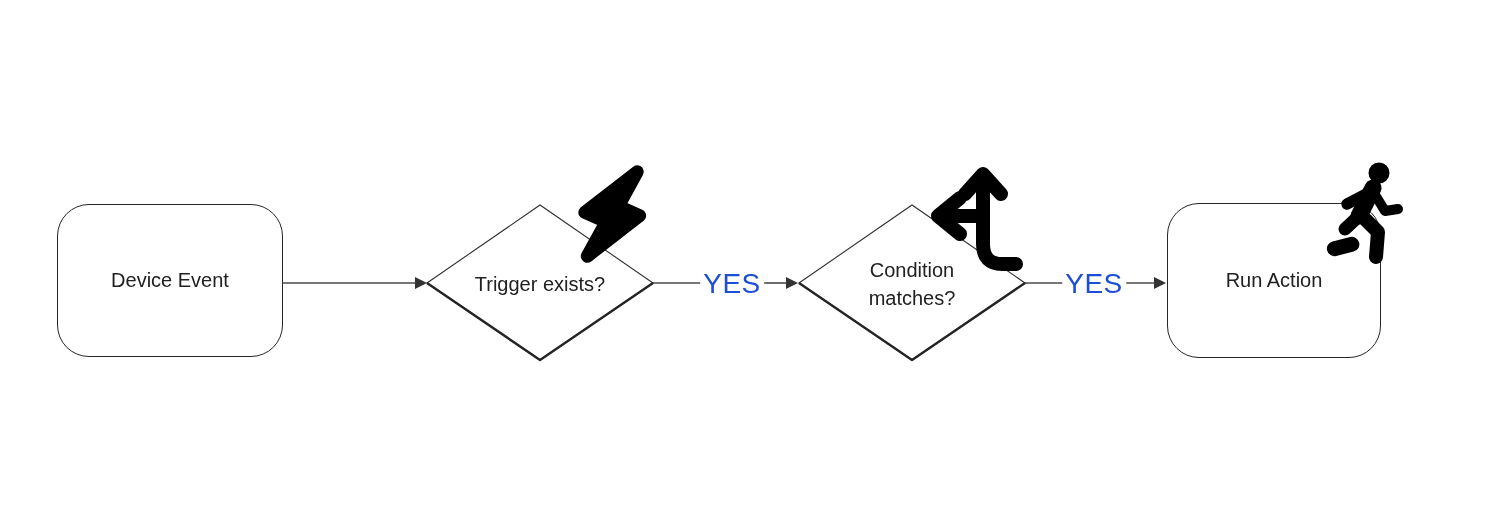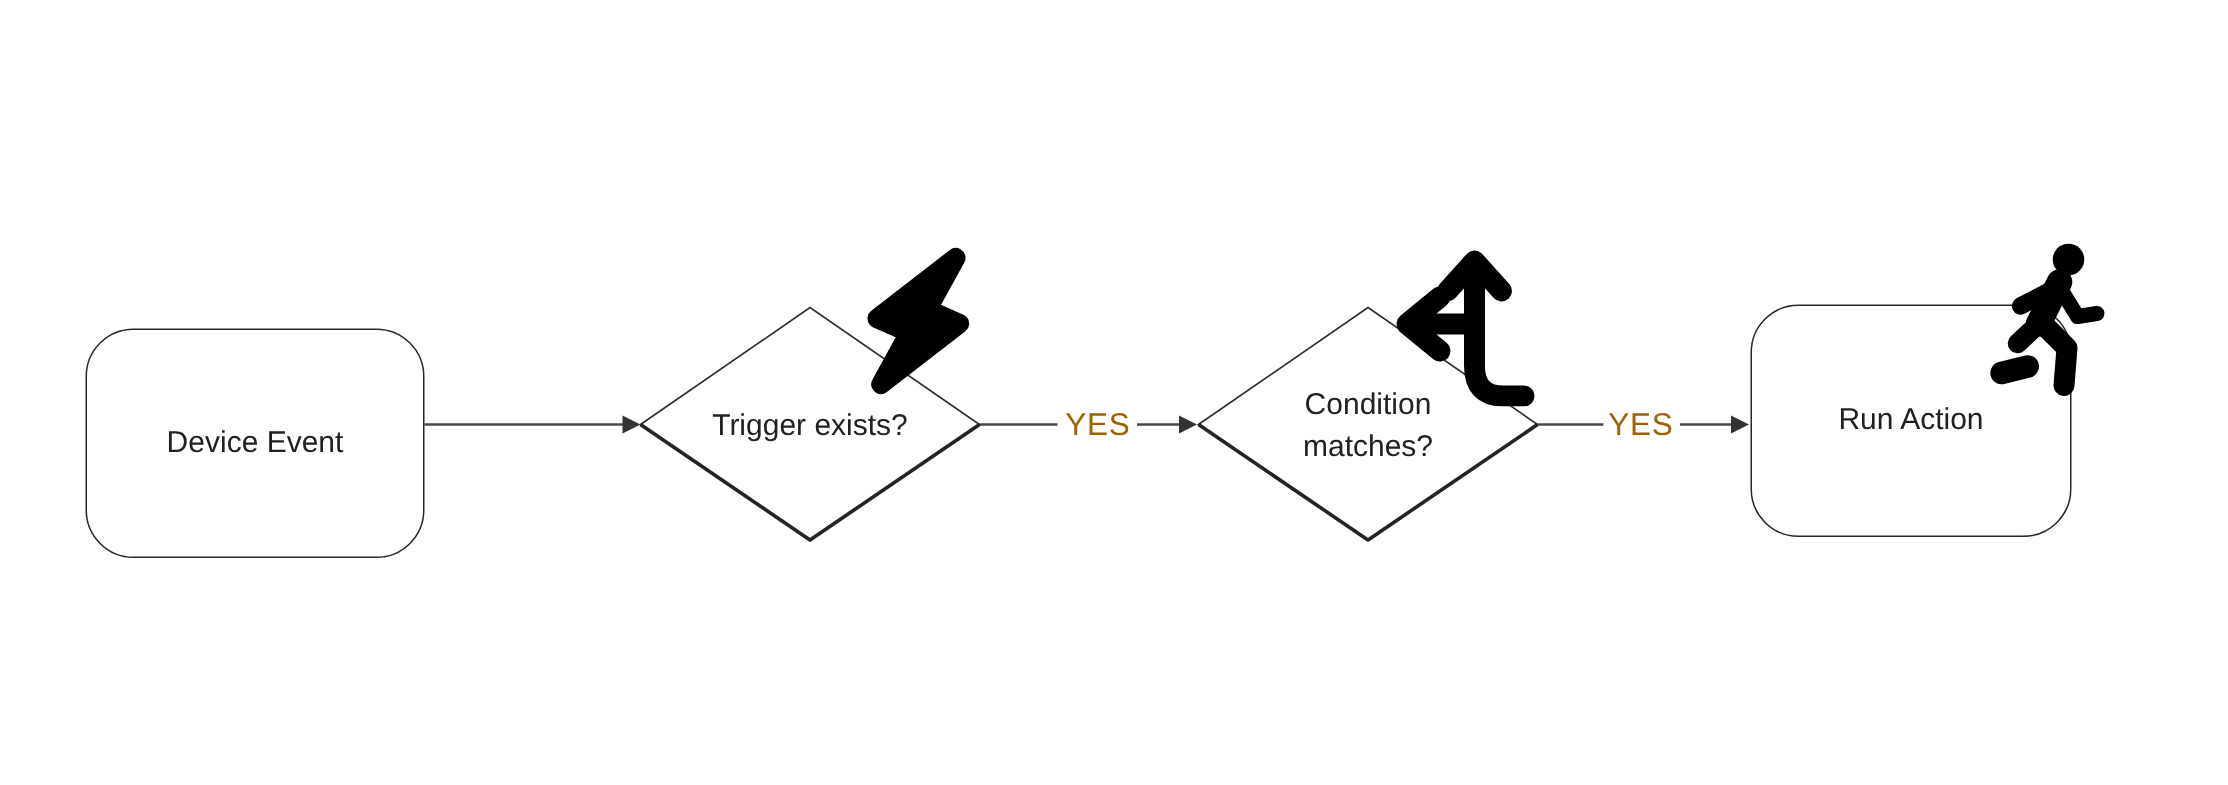--- a/index.html
+++ b/index.html
@@ -29,23 +29,23 @@
     transform: translate(-50%, -50%);
     width: 140px;
     text-align: center;
     font-size: 20px;
     line-height: 28px;
     color: #212121;
   }
   .edge-label {
     position: absolute;
     transform: translate(-50%, -50%);
-    font-size: 21px;
+    font-size: 28px;
     letter-spacing: 0.5px;
-    color: #a16207;
+    color: #1d4ed8;
     background: #ffffff;
     padding: 0 3px;
   }
   .icon { position: absolute; z-index: 5; }
 </style>
 </head>
 <body>
 
 <div class="canvas">
 
@@ -72,21 +72,21 @@
       <polygon points="427,283 540,205 653,283 540,360" fill="#ffffff" stroke="#2e2e2e" stroke-width="1.1"></polygon>
       <path d="M427 283 L540 360 L653 283" fill="none" stroke="#242424" stroke-width="2.4" stroke-linejoin="round"></path>
     </g>
 
     <g>
       <polygon points="799,283 912,205 1025,283 912,360" fill="#ffffff" stroke="#2e2e2e" stroke-width="1.1"></polygon>
       <path d="M799 283 L912 360 L1025 283" fill="none" stroke="#242424" stroke-width="2.4" stroke-linejoin="round"></path>
     </g>
   </svg>
 
-  <div class="node-rect" style="left:57px; top:204px; width:226px; height:153px;margin-top:15px;">
+  <div class="node-rect" style="left:57px; top:204px; width:226px; height:153px;">
     <span>Device Event</span>
   </div>
 
   <div class="node-rect" style="left:1167px; top:203px; width:214px; height:155px;">
     <span>Run Action</span>
   </div>
 
   <div class="diamond-label" style="left:912px; top:284px;">Condition matches?</div>
 
   <div class="diamond-label" style="left:540px; top:284px;">Trigger exists?</div>

